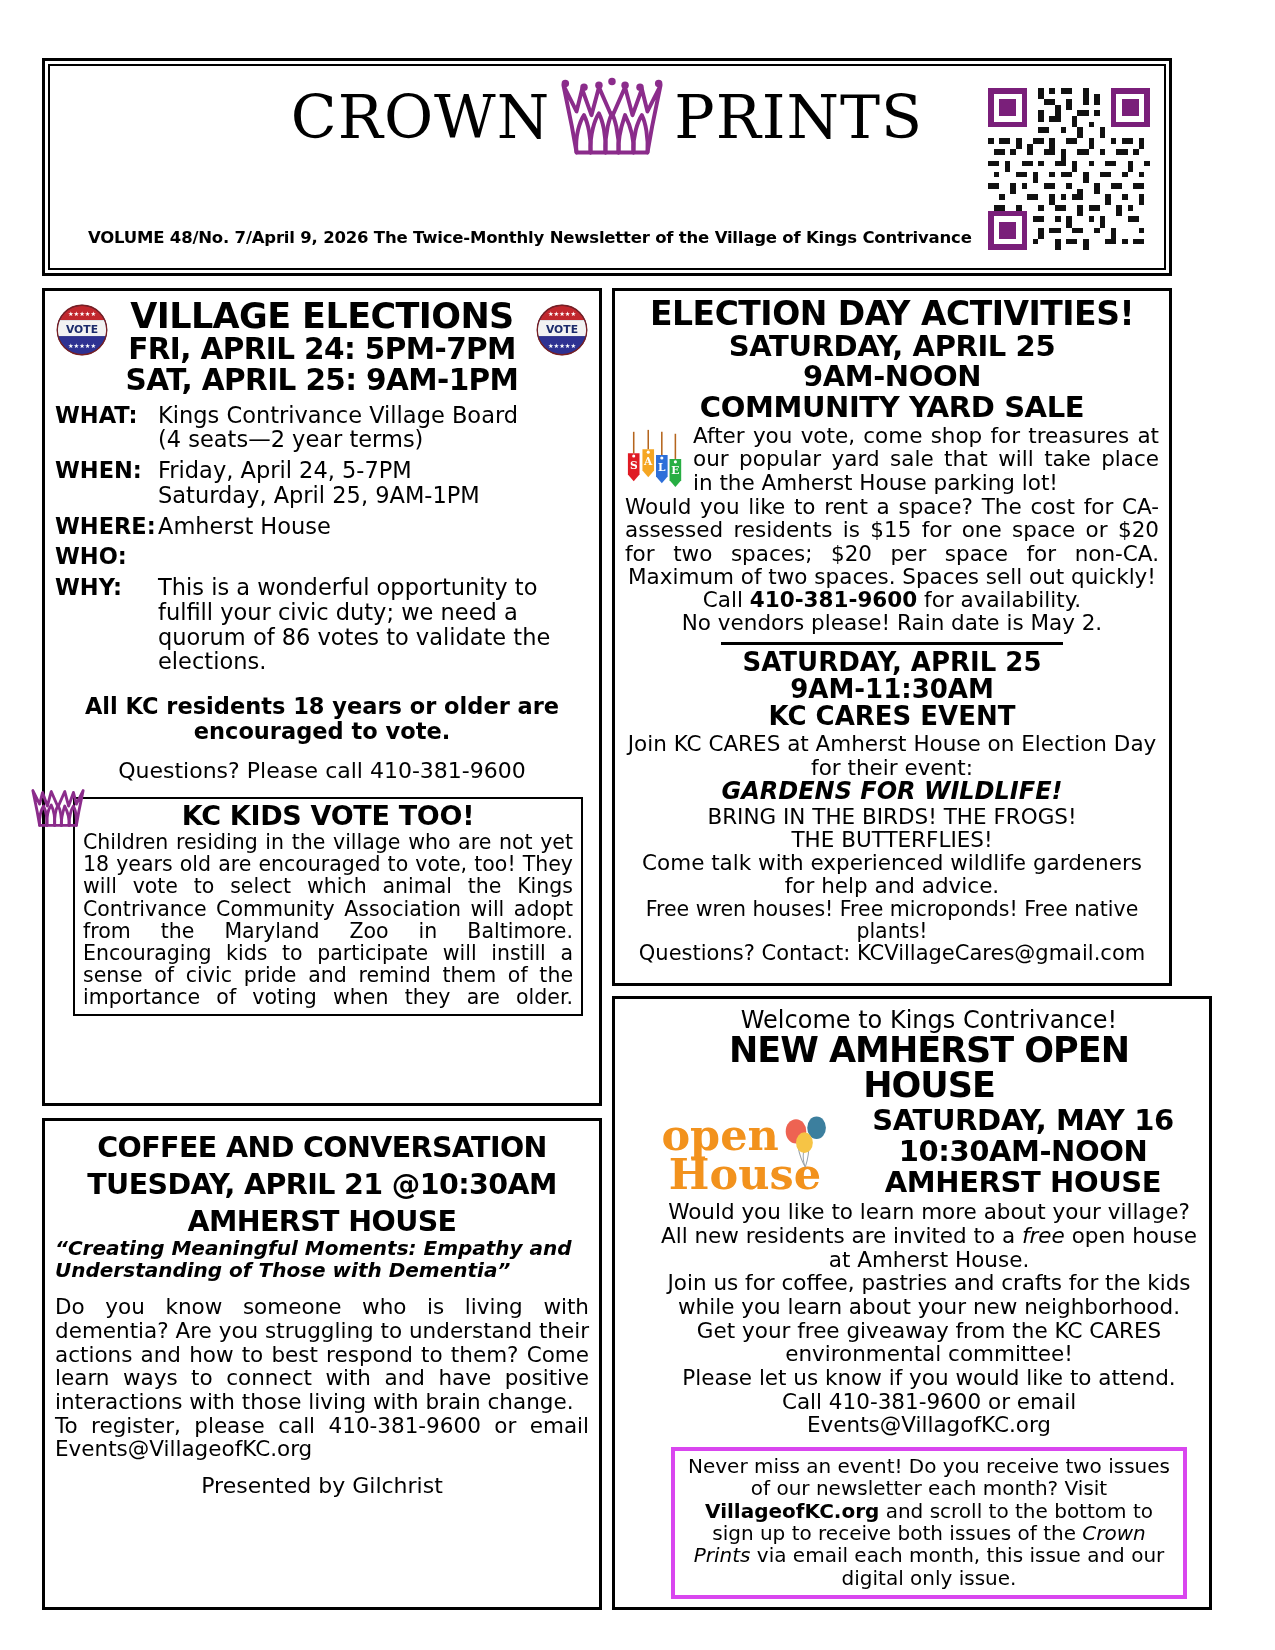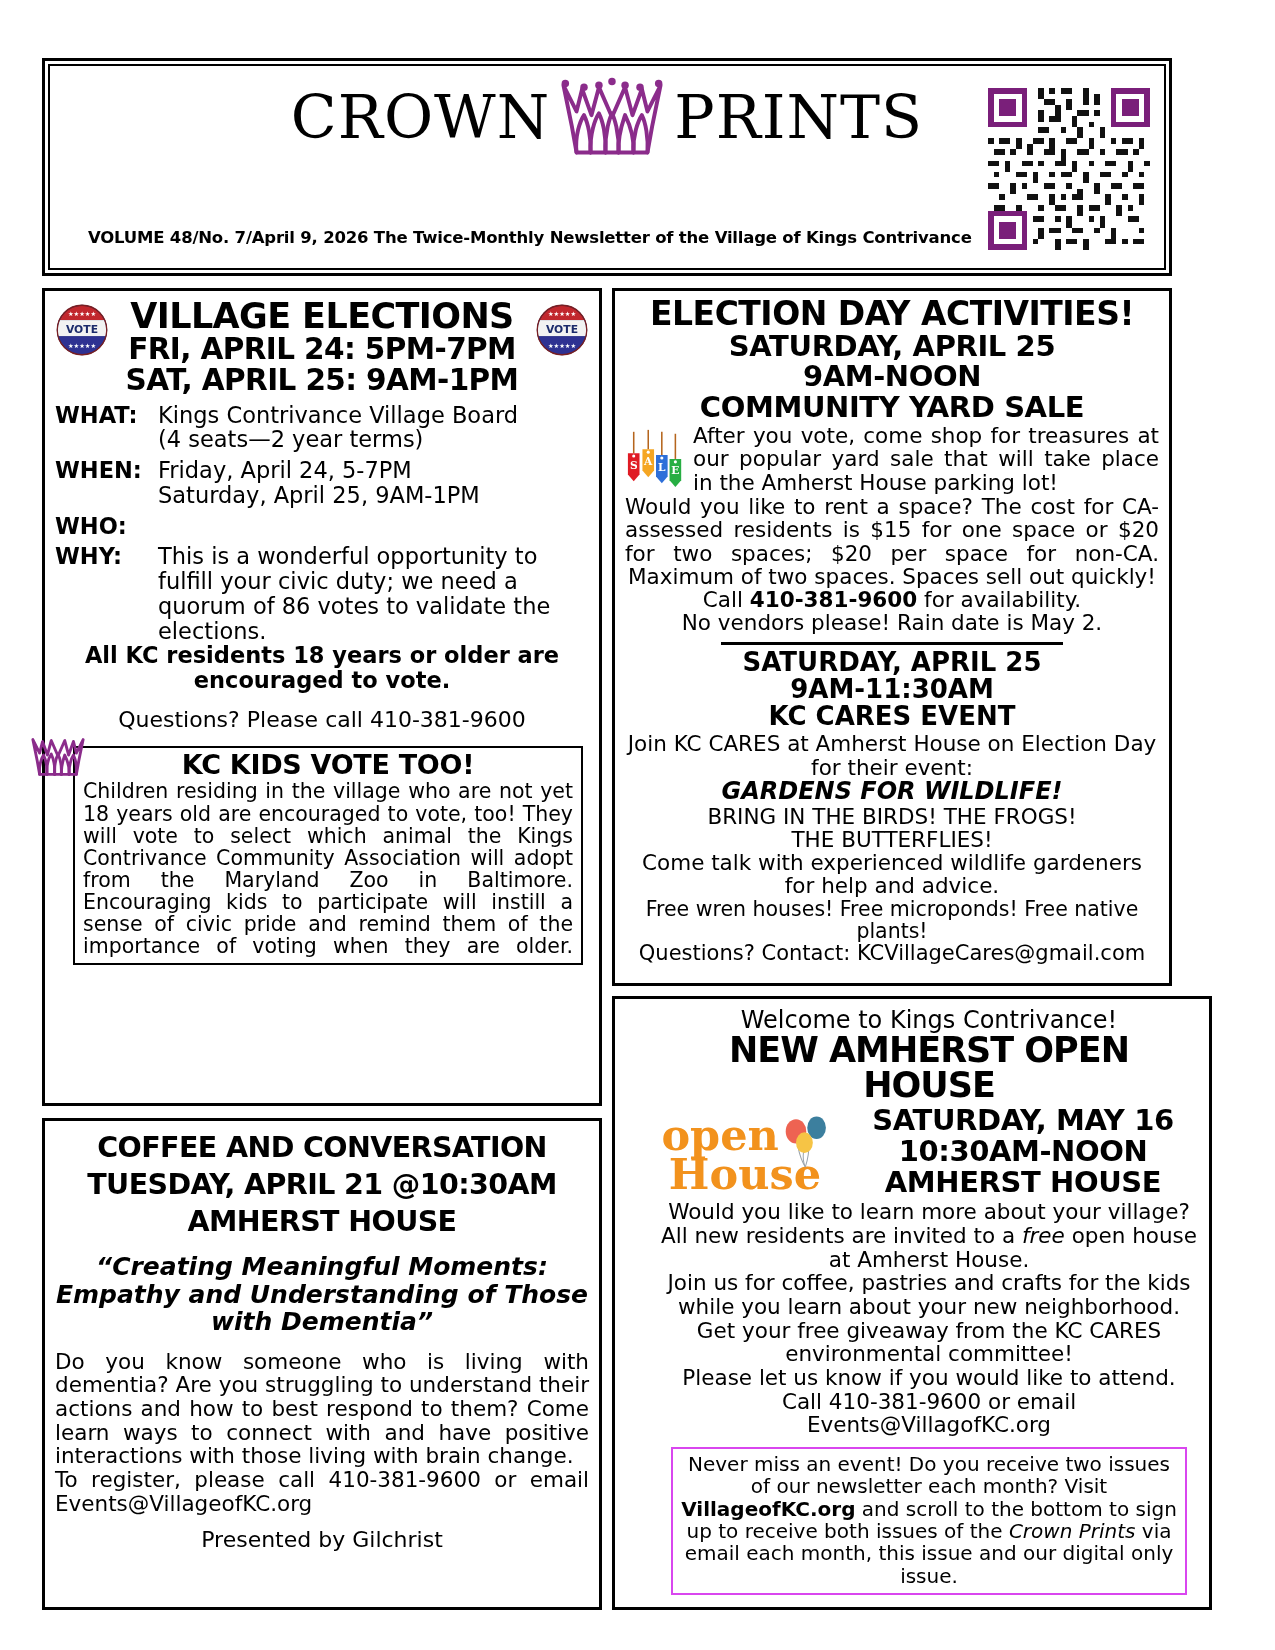--- a/index.html
+++ b/index.html
@@ -159,21 +159,21 @@
     flex: 0 0 103px;
     white-space: nowrap;
   }
   .kv .v { flex: 1 1 auto; }
 
   .all-kc {
     font-size: 22.5px;
     font-weight: bold;
     text-align: center;
     line-height: 1.1;
-    margin-top: 0;
+    margin-top: 20px;
   }
   .questions-line {
     font-size: 22px;
     text-align: center;
     margin-top: 14px;
   }
 
   
   .kids-box {
     position: relative;
@@ -207,26 +207,26 @@
   
   .coffee-title {
     font-size: 28.5px;
     font-weight: bold;
     text-align: center;
     line-height: 1.08;
     letter-spacing: -0.6px;
     margin-top: 6px;
   }
   .coffee-topic {
-    font-size: 25px;
+    font-size: 20px;
     font-weight: bold;
     font-style: italic;
-    text-align: center;
+    text-align: left;
     line-height: 1.1;
-    margin-top: 16px;
+    margin-top: 0;
   }
   .coffee-body {
     font-size: 21.5px;
     line-height: 1.1;
     text-align: justify;
     text-align-last: left;
     margin-top: 14px;
   }
   .coffee-presented {
     font-size: 22px;
@@ -284,21 +284,21 @@
     line-height: 1.07;
     letter-spacing: -0.4px;
   }
   .oh-body {
     font-size: 21.5px;
     text-align: center;
     line-height: 1.1;
     margin-top: 2px;
   }
   .never-box {
-    border: 2px solid #d946ef;
+    border: 4px solid #d946ef;
     margin: 10px 12px 0 12px;
     padding: 4px 8px 6px 8px;
     font-size: 20px;
     text-align: center;
     line-height: 1.12;
   }
 </style>
 </head>
 <body>
 
@@ -521,20 +521,24 @@
       </div>
 
       <div class="kv">
         <div class="k">WHEN:</div>
         <div class="v">
           <div>Friday, April 24, 5-7PM</div>
           <div>Saturday, April 25, 9AM-1PM</div>
         </div>
       </div>
 
+      <div class="kv">
+        <div class="k">WHERE:</div>
+        <div class="v">Amherst House</div>
+      </div>
 
       <div class="kv">
         <div class="k">WHO:</div>
       </div>
 
       <div class="kv">
         <div class="k">WHY:</div>
         <div class="v">This is a wonderful opportunity to fulfill your civic duty; we need a quorum of 86 votes to validate the elections.</div>
       </div>
 

